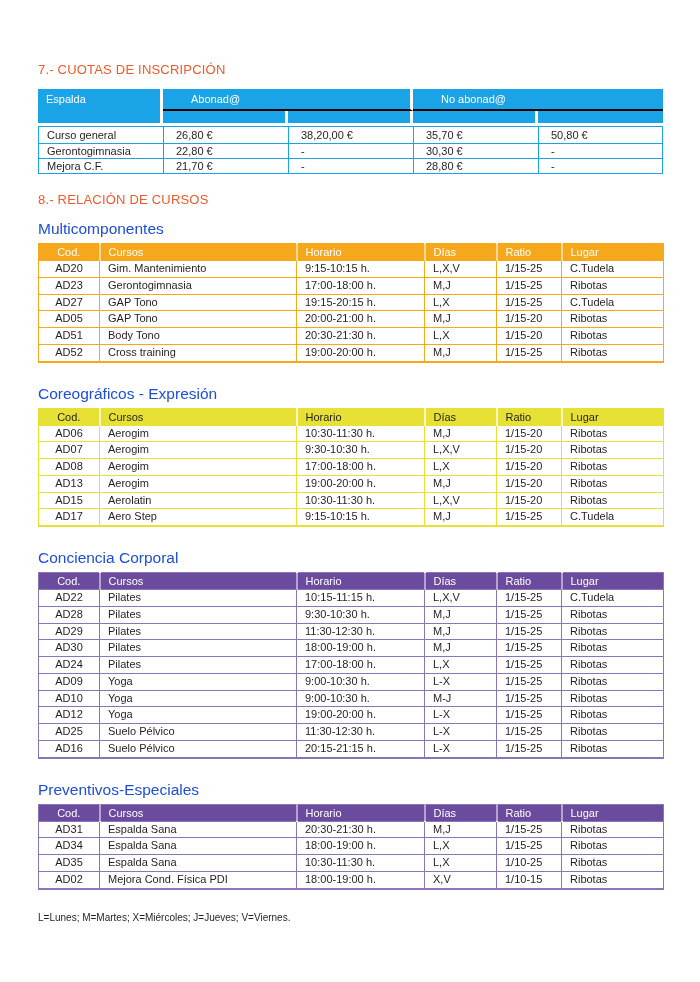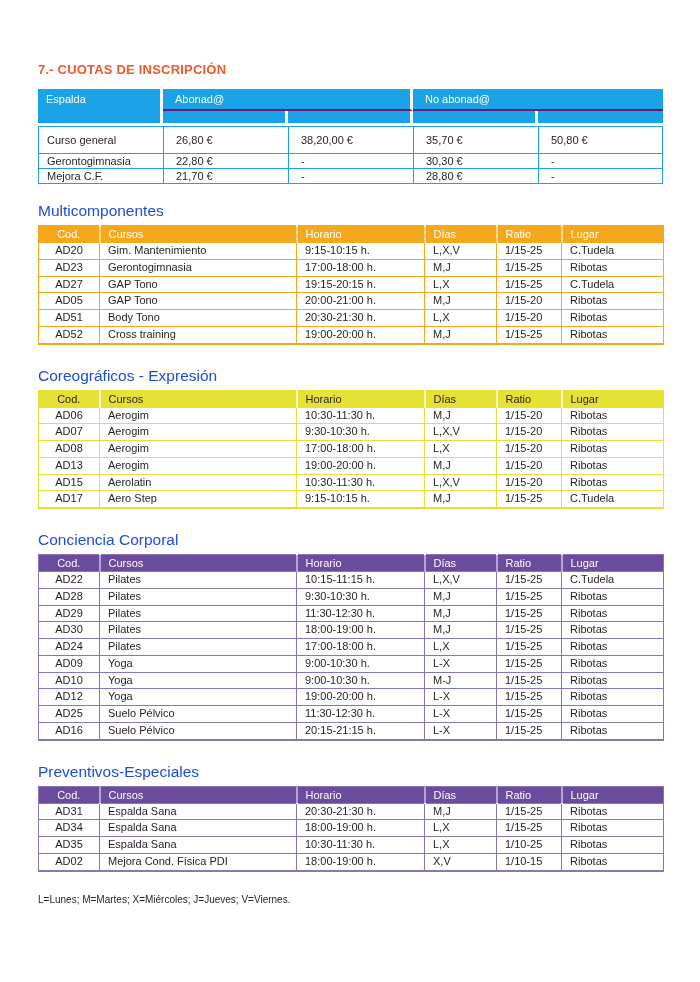--- a/index.html
+++ b/index.html
@@ -8,21 +8,21 @@
     width: 700px; height: 982px;
     background: #ffffff;
     font-family: "Liberation Sans", sans-serif;
     color: var(--text, #231F20);
     overflow: hidden;
   }
   .page { padding: 62px 37px 0 38px; }
 
   .sec-title {
     color: var(--orange-heading, #F0592B);
-    font-size: 13px; font-weight: bold;
+    font-size: 13px; font-weight: normal;
     margin: 0 0 12px 0; letter-spacing: .2px;
   }
   #sec8-title { margin: 18px 0 13px 0; }
 
   .sub-title {
     font-size: 15.5px; font-weight: normal;
     margin: 0 0 5px 0; color: #1d4ed8;
   }
 
   
@@ -33,36 +33,36 @@
   }
   .fees-table th {
     background: var(--blue, #1BA3E8); color: #fff;
     font-weight: normal; text-align: left;
   }
   .fees-table th.corner {
     padding: 4px 0 0 8px; vertical-align: top;
     border-right: 3px solid #fff; border-bottom: 3px solid #fff;
   }
   .fees-table th.group {
-    padding: 4px 0 0 12px; vertical-align: top; height: 22px;
-    border-right: 3px solid #fff; border-bottom: 2px solid #701a75;
+    padding: 4px 0 0 28px; vertical-align: top; height: 22px;
+    border-right: 3px solid #fff; border-bottom: 2px solid #000000;
   }
   .fees-table th.group.last { border-right: none; }
   .fees-table td.sub {
     background: var(--blue, #1BA3E8); height: 15px;
     border-right: 3px solid #fff; border-bottom: 3px solid #fff;
   }
   .fees-table td.sub.last { border-right: none; }
   .fees-table tbody td {
     border-left: 1px solid var(--blue, #1BA3E8);
     border-bottom: 1px solid var(--blue, #1BA3E8);
     padding: 1px 6px 1px 12px; height: 15px;
   }
   .fees-table tbody td:last-child { border-right: 1px solid var(--blue, #1BA3E8); }
-  .fees-table tbody tr:first-child td { border-top: 1px solid var(--blue, #1BA3E8); height: 28px; }
+  .fees-table tbody tr:first-child td { border-top: 1px solid var(--blue, #1BA3E8); height: 18px; }
   .fees-table tbody td.row-label { padding-left: 8px; }
 
   
   .course-table {
     width: 625px; table-layout: fixed;
     border-collapse: collapse;
     font-size: 11px; margin-bottom: 22px;
   }
   .course-table th {
     font-weight: normal; text-align: left;
@@ -138,20 +138,21 @@
         <tr>
           <td class="row-label">Mejora C.F.</td>
           <td>21,70 €</td>
           <td>-</td>
           <td>28,80 €</td>
           <td>-</td>
         </tr>
       </tbody>
   </table>
 
+  <h2 class="sec-title" id="sec8-title">8.- RELACIÓN DE CURSOS</h2>
 
   <div id="course-sections">
       <section>
         <h3 class="sub-title">Multicomponentes</h3>
         <table class="course-table theme-orange">
           <colgroup>
             <col style="width: 61px;">
             <col style="width: 197px;">
             <col style="width: 128px;">
             <col style="width: 72px;">

